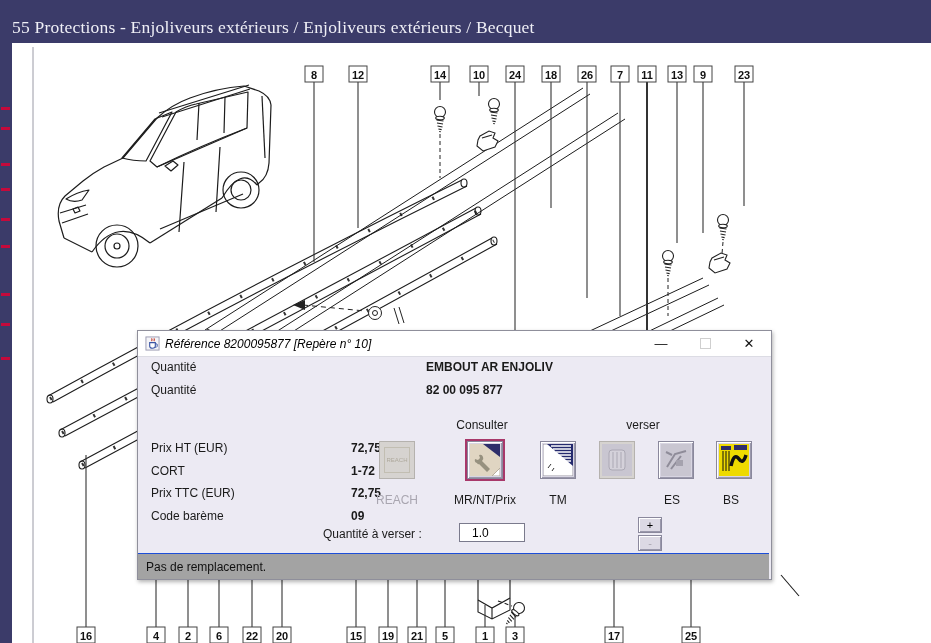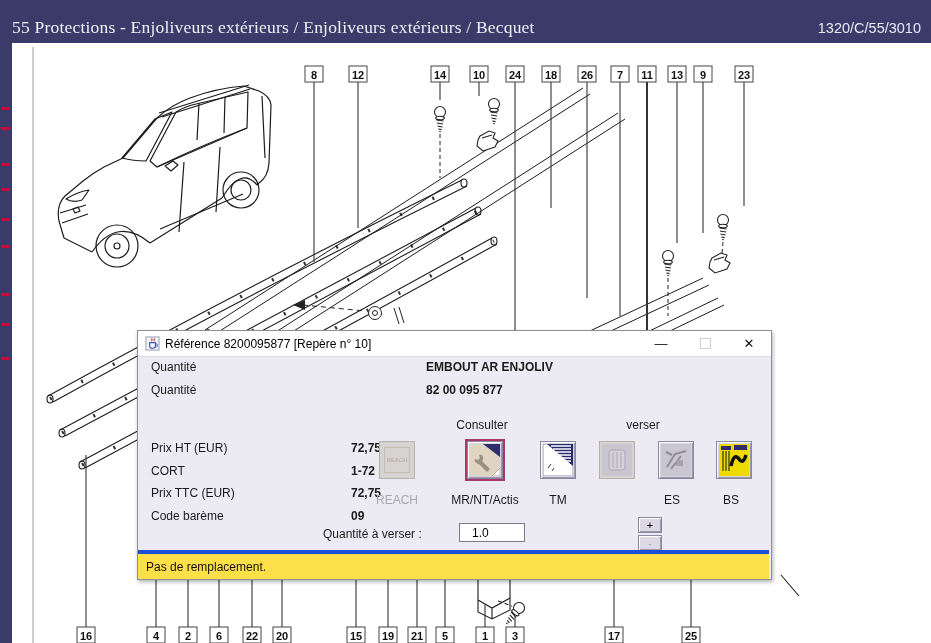--- a/index.html
+++ b/index.html
@@ -16,21 +16,21 @@
   .tick{position:absolute;left:1px;width:9px;height:3px;background:#c50a3c;}
   
   #plate{position:absolute;left:0;top:0;z-index:1;}
   
   .dialog{position:absolute;left:137px;top:330px;width:633px;height:248px;z-index:5;
           background:#eceaf3;border:1px solid #8f8f9b;box-shadow:1px 2px 4px rgba(0,0,0,.3);
           font-size:12px;color:#1a1a1a;}
   .titlebar{position:absolute;left:0;top:0;width:100%;height:25px;background:#ffffff;
             border-bottom:1px solid #dcdce4;display:flex;align-items:center;}
   .title-icon{width:15px;height:15px;margin:0 5px 0 7px;flex:none;}
-  .title-text{font-size:12px;color:#000;white-space:nowrap;}
+  .title-text{font-size:12px;color:#000;white-space:nowrap;font-style:italic;}
   .win-controls{margin-left:auto;display:flex;height:100%;}
   .win-btn{width:44px;height:100%;display:flex;align-items:center;justify-content:center;
            font-size:13px;color:#111;}
   .max-box{width:9px;height:9px;border:1px solid #cfcfcf;}
   .dlg-label{position:absolute;left:13px;}
   .dlg-value{position:absolute;left:288px;font-weight:bold;}
   .col-head{position:absolute;transform:translateX(-50%);}
   .price-label{position:absolute;left:13px;}
   .price-value{position:absolute;left:213px;font-weight:bold;}
   .icon-btn{position:absolute;width:36px;height:38px;background:#d8d5e2;border:1px solid #8a889c;
@@ -43,22 +43,22 @@
                display:flex;align-items:center;justify-content:center;text-align:center;line-height:1.1;}
   .btn-caption{position:absolute;transform:translateX(-50%);font-size:12px;}
   .caption-disabled{color:#a9a6b0;}
   .qty-input{position:absolute;left:321px;top:192px;width:40px;height:17px;border:1px solid #7a7a8c;
              background:#fff;font-size:12px;font-family:"Liberation Sans",sans-serif;padding:0 12px;}
   .spin-btn{position:absolute;left:500px;width:24px;height:16px;background:#dcd9e4;
             border:1px solid #8a889c;box-shadow:inset 1px 1px 0 #fff,inset -1px -1px 0 #9a98ab;
             font-size:11px;line-height:13px;text-align:center;padding:0;
             font-family:"Liberation Sans",sans-serif;}
   .spin-disabled{color:#aaa7b2;}
-  .statusbar{position:absolute;left:0px;bottom:0px;width:631px;height:25px;border-top:4px solid #1d4ed8;
-             display:flex;align-items:center;background:#fde047;}
+  .statusbar{position:absolute;left:0px;bottom:0px;width:631px;height:25px;border-top:1px solid #1d4ed8;
+             display:flex;align-items:center;background:#a3a3a3;}
   .status-text{padding-left:8px;font-size:12px;color:#111;}
 </style>
 </head>
 <body>
 
 <svg id="plate" width="931" height="643" viewBox="0 0 931 643">
   <defs>
     <g id="screw" stroke="#222" fill="#fff" stroke-width="1.1">
       <circle cx="0" cy="0" r="5.5"></circle>
       <ellipse cx="0" cy="6" rx="4.3" ry="1.8"></ellipse>
@@ -281,21 +281,20 @@
       <g>
         <line x1="691" y1="578" x2="691" y2="627" stroke="#333" stroke-width="1.1"></line>
         <rect x="682" y="627" width="18" height="16" fill="#fff" stroke="#444"></rect>
         <text x="691" y="639.5" text-anchor="middle" font-size="11" font-weight="bold" fill="#111" font-family="&quot;Liberation Sans&quot;,sans-serif">25</text>
       </g>
     </g>
 </svg>
 
 <div class="header">
   <div class="header-title">55 Protections - Enjoliveurs extérieurs / Enjoliveurs extérieurs / Becquet</div>
-  <div class="header-code">1320/C/55/3010</div>
 </div>
 
 <div class="sidebar" id="sidebar">
     <div class="tick" style="top: 64px; background: rgb(197, 10, 60);"></div>
     <div class="tick" style="top: 84px; background: rgb(197, 10, 60);"></div>
     <div class="tick" style="top: 120px; background: rgb(197, 10, 60);"></div>
     <div class="tick" style="top: 145px; background: rgb(197, 10, 60);"></div>
     <div class="tick" style="top: 175px; background: rgb(197, 10, 60);"></div>
     <div class="tick" style="top: 202px; background: rgb(197, 10, 60);"></div>
     <div class="tick" style="top: 250px; background: rgb(197, 10, 60);"></div>
@@ -376,21 +375,21 @@
     <svg width="30" height="32" viewBox="0 0 30 32">
       <rect width="30" height="32" fill="#eeda00"></rect>
       <path d="M4,7 v20 M7,7 v20 M10,7 v20" stroke="#111"></path>
       <rect x="2" y="2" width="10" height="4" fill="#2e2e6a"></rect>
       <rect x="15" y="1" width="13" height="5" fill="#2e2e6a"></rect>
       <path d="M12,22 Q15,8 20,15 Q24,21 27,11" stroke="#111" stroke-width="3.5" fill="none"></path>
     </svg>
   </button>
 
   <div class="btn-caption caption-disabled" style="left:259px;top:162px">REACH</div>
-  <div class="btn-caption" style="left:347px;top:162px">MR/NT/Actis</div>
+  <div class="btn-caption" style="left:347px;top:162px">MR/NT/Prix</div>
   <div class="btn-caption" style="left:420px;top:162px">TM</div>
   <div class="btn-caption" style="left:534px;top:162px">ES</div>
   <div class="btn-caption" style="left:593px;top:162px">BS</div>
 
   <div style="position:absolute;left:185px;top:196px">Quantité à verser :</div>
   <input class="qty-input" value="1.0" style="">
   <button class="spin-btn" style="top:186px">+</button>
   <button class="spin-btn spin-disabled" style="top:204px">-</button>
 
   <div class="statusbar">

